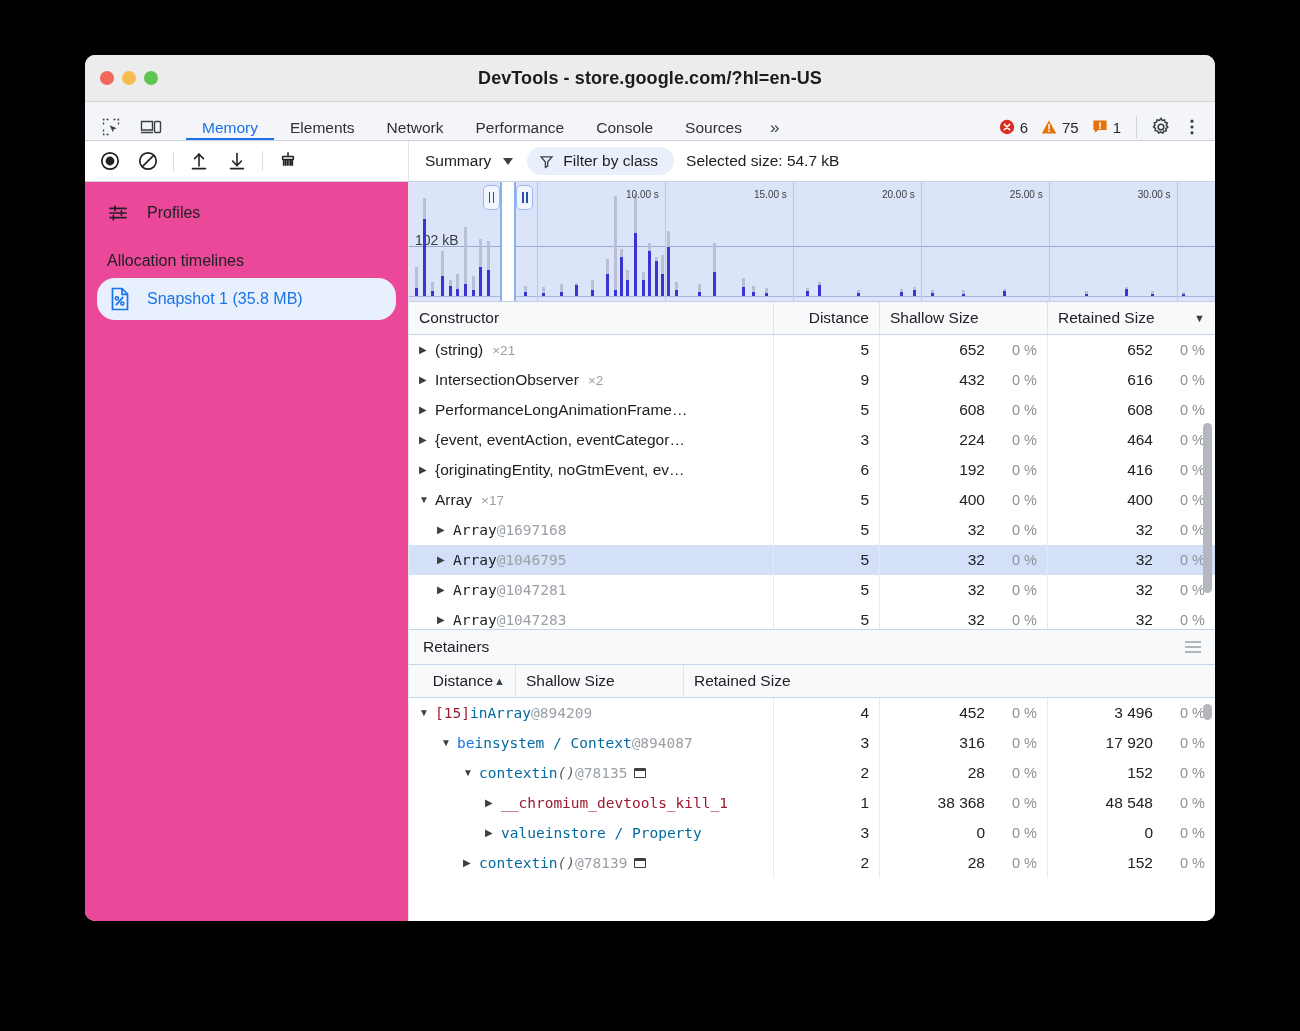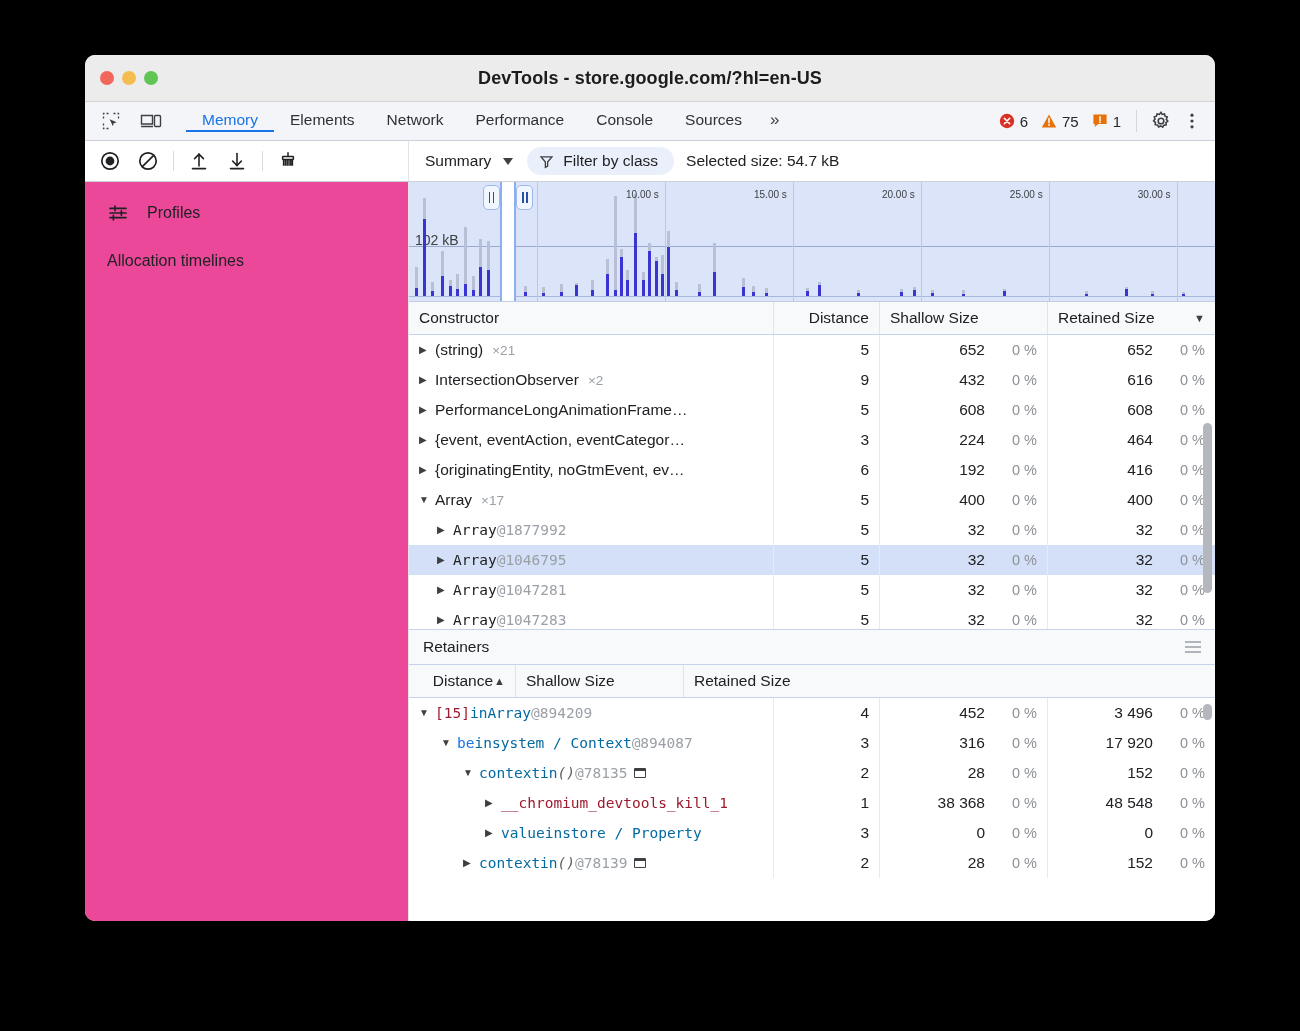--- a/index.html
+++ b/index.html
@@ -35,21 +35,21 @@
   .window-title {
     position: absolute; left: 0; right: 0; text-align: center;
     font-size: 18px; font-weight: bold; color: #1c1c1c;
     letter-spacing: .1px;
   }
   
   .tabbar {
     height: 39px; flex: 0 0 39px;
     background: #f3f5f9;
     border-bottom: 1px solid #cdd1d9;
-    display: flex; align-items: center;
+    display: flex; align-items: flex-end;
   }
   .tb-icons { display: flex; align-items: center; gap: 14px; padding: 0 13px; }
   .tb-sep { width: 1px; background: #d3d6dc; margin: 8px 0; }
   .tabs { display: flex; align-items: stretch; padding-left: 8px; }
   .tab {
     display: flex; align-items: center; padding: 0 16px;
     font-size: 15.5px; color: #2f3034; white-space: nowrap;
     border-bottom: 2px solid transparent;
   }
   .tab.active { color: #1a73e8; border-bottom-color: #1a73e8; font-weight: 400; }
@@ -338,20 +338,30 @@
 
     <div class="sidebar">
       <div class="side-row">
         <svg width="22" height="22" viewBox="0 0 22 22" stroke="#202124" stroke-width="1.7" fill="none" stroke-linecap="round">
           <path d="M3 6.4h16M3 11h16M3 15.6h16"></path>
           <path d="M8 4.2v4.4M14.4 8.8v4.4M6.4 13.4v4.4"></path>
         </svg>
         <span>Profiles</span>
       </div>
       <div class="side-head">Allocation timelines</div>
+      <div class="snap">
+        <svg width="22" height="24" viewBox="0 0 22 24">
+          <path d="M3.5 1.5h9.5l5.5 5.5v15.5h-15z" fill="none" stroke="#1a73e8" stroke-width="1.7"></path>
+          <path d="M13 1.7v5.6h5.4" fill="none" stroke="#1a73e8" stroke-width="1.7"></path>
+          <path d="M7.4 17.6l6.4-7.2" stroke="#1a73e8" stroke-width="1.7" stroke-linecap="round"></path>
+          <circle cx="7.9" cy="11.3" r="1.6" fill="none" stroke="#1a73e8" stroke-width="1.5"></circle>
+          <circle cx="13.3" cy="16.6" r="1.6" fill="none" stroke="#1a73e8" stroke-width="1.5"></circle>
+        </svg>
+        <span>Snapshot 1 (35.8 MB)</span>
+      </div>
     </div>
 
     <div class="panes">
 
       <div class="overview" id="overview">
         <div class="ov-hline" style="top:64px"></div>
         <div class="ov-base"></div>
         <div class="ov-ylabel" style="left:6px; top:50px">102 kB</div>
         <div class="bars" id="ov-bars">
             <div class="bar" style="left: 6.39683px;">
@@ -683,21 +693,21 @@
                 <span class="valwrap">
                   <span class="val">400</span>
                   <span class="pct">0 %</span>
                 </span>
               </div>
             </div>
             <div class="grow">
               <div class="cell c-name" style="padding-left: 28px;">
                 <span class="tw">▶</span>
                 <span class="mono">Array</span>
-                <span class="mono addr"> @1877992</span>
+                <span class="mono addr"> @1697168</span>
               </div>
               <div class="cell c-dist num">5</div>
               <div class="cell c-shal">
                 <span class="valwrap">
                   <span class="val">32</span>
                   <span class="pct">0 %</span>
                 </span>
               </div>
               <div class="cell c-ret">
                 <span class="valwrap">

